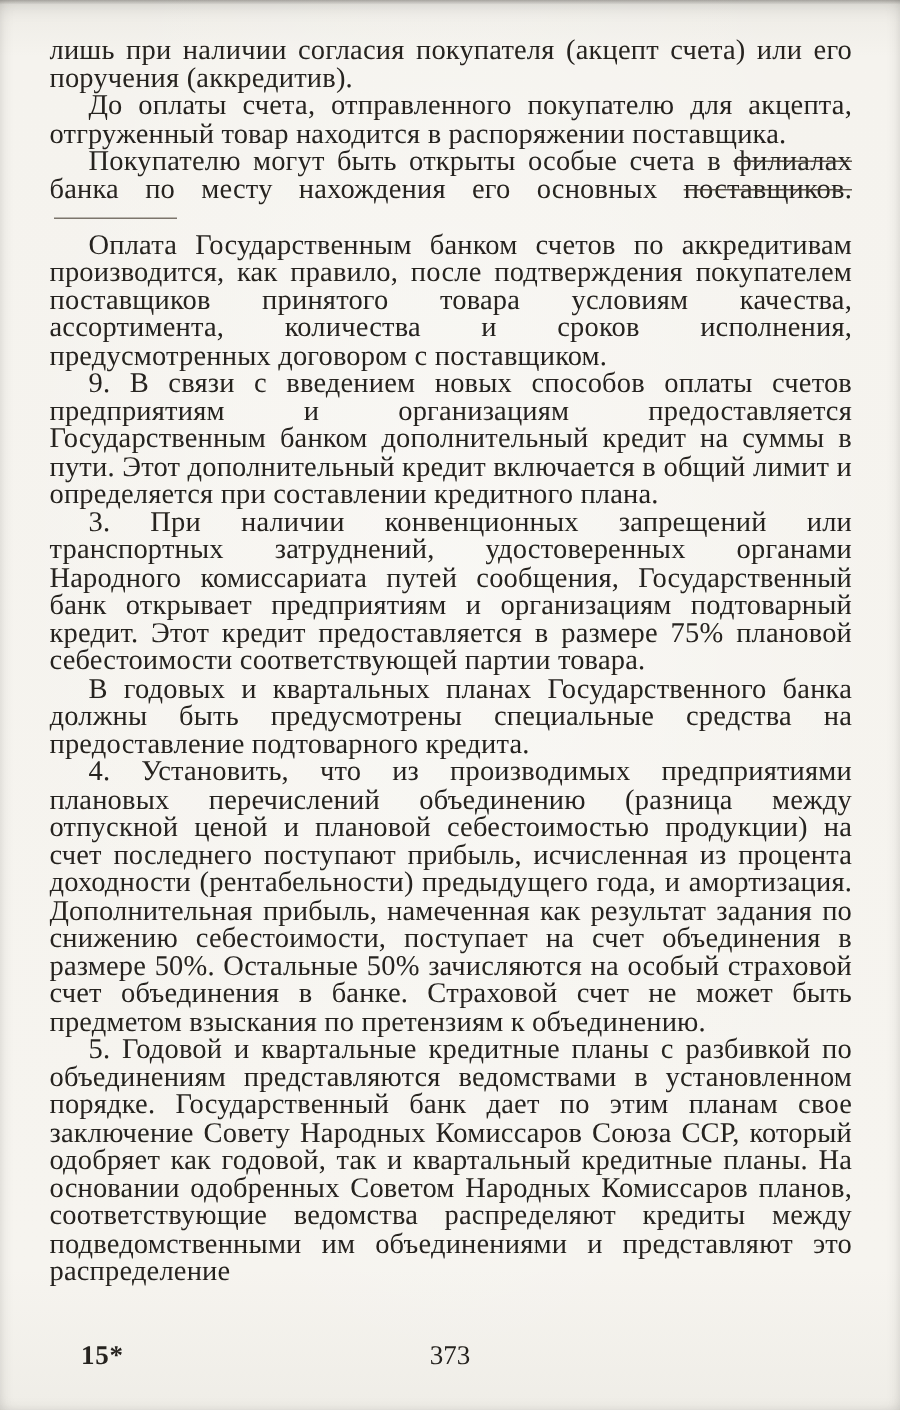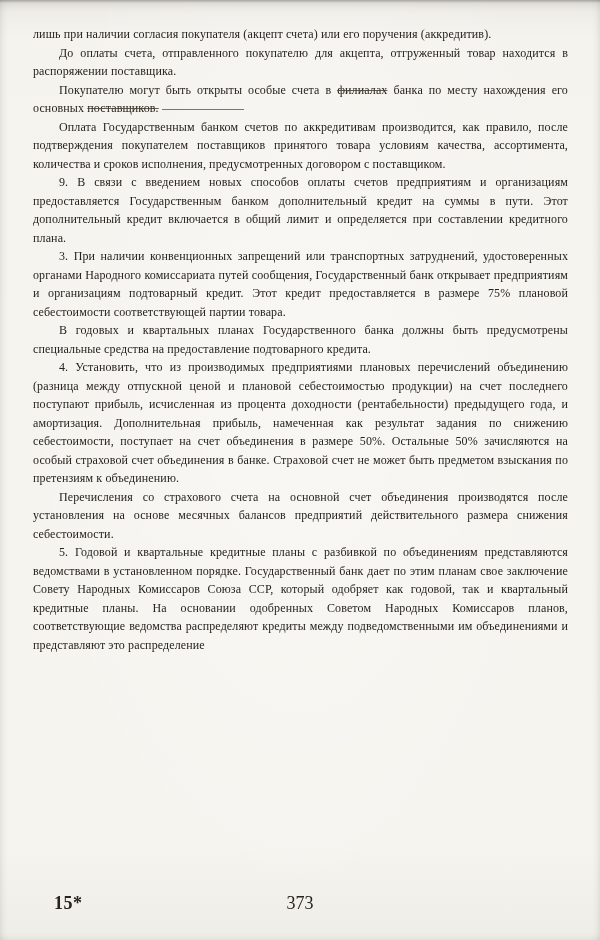--- a/index.html
+++ b/index.html
@@ -25,21 +25,21 @@
     content: "";
     position: absolute; top: 0; left: 0; right: 0; height: 3px;
     background: linear-gradient(180deg, rgba(40,35,30,0.25), rgba(0,0,0,0));
     pointer-events: none;
   }
   .body-text {
     position: absolute;
     top: 25px; left: 33px; right: 32px;
     height: 862px;
     overflow: hidden;
-    font-size: 12px;
+    font-size: 19px;
     line-height: 18.5px;
     letter-spacing: 0.12px;
     text-align: justify;
     hyphens: auto;
     -webkit-hyphens: auto;
   }
   .para { margin: 0; text-indent: 26px; }
   .para.cont { text-indent: 0; }
   .strike {
     text-decoration: line-through;
@@ -74,20 +74,19 @@
 <main class="page">
   <section class="body-text">
     <p class="para cont">лишь при наличии согласия покупателя (акцепт счета) или его поручения (аккредитив).</p>
     <p class="para">До оплаты счета, отправленного покупателю для акцепта, отгруженный товар находится в распоряжении поставщика.</p>
     <p class="para"><span>Покупателю могут быть открыты особые счета в </span><span class="strike">филиалах</span><span> банка по месту нахождения его основных </span><span class="strike">поставщиков.</span><span class="pen-tail"></span></p>
     <p class="para">Оплата Государственным банком счетов по аккредитивам производится, как правило, после подтверждения покупателем поставщиков принятого товара условиям качества, ассортимента, количества и сроков исполнения, предусмотренных договором с поставщиком.</p>
     <p class="para">9. В связи с введением новых способов оплаты счетов предприятиям и организациям предоставляется Государственным банком дополнительный кредит на суммы в пути. Этот дополнительный кредит включается в общий лимит и определяется при составлении кредитного плана.</p>
     <p class="para">3. При наличии конвенционных запрещений или транспортных затруднений, удостоверенных органами Народного комиссариата путей сообщения, Государственный банк открывает предприятиям и организациям подтоварный кредит. Этот кредит предоставляется в размере 75% плановой себестоимости соответствующей партии товара.</p>
     <p class="para">В годовых и квартальных планах Государственного банка должны быть предусмотрены специальные средства на предоставление подтоварного кредита.</p>
     <p class="para">4. Установить, что из производимых предприятиями плановых перечислений объединению (разница между отпускной ценой и плановой себестоимостью продукции) на счет последнего поступают прибыль, исчисленная из процента доходности (рентабельности) предыдущего года, и амортизация. Дополнительная прибыль, намеченная как результат задания по снижению себестоимости, поступает на счет объединения в размере 50%. Остальные 50% зачисляются на особый страховой счет объединения в банке. Страховой счет не может быть предметом взыскания по претензиям к объединению.</p>
-    <p class="para">Перечисления со страхового счета на основной счет объединения производятся после установления на основе месячных балансов предприятий действительного размера снижения себестоимости.</p>
     <p class="para">5. Годовой и квартальные кредитные планы с разбивкой по объединениям представляются ведомствами в установленном порядке. Государственный банк дает по этим планам свое заключение Совету Народных Комиссаров Союза ССР, который одобряет как годовой, так и квартальный кредитные планы. На основании одобренных Советом Народных Комиссаров планов, соответствующие ведомства распределяют кредиты между подведомственными им объединениями и представляют это распределение</p>
   </section>
   <footer class="footer">
     <span class="sig">15*</span>
     <span class="pagenum">373</span>
   </footer>
 </main>
 
 </body></html>

